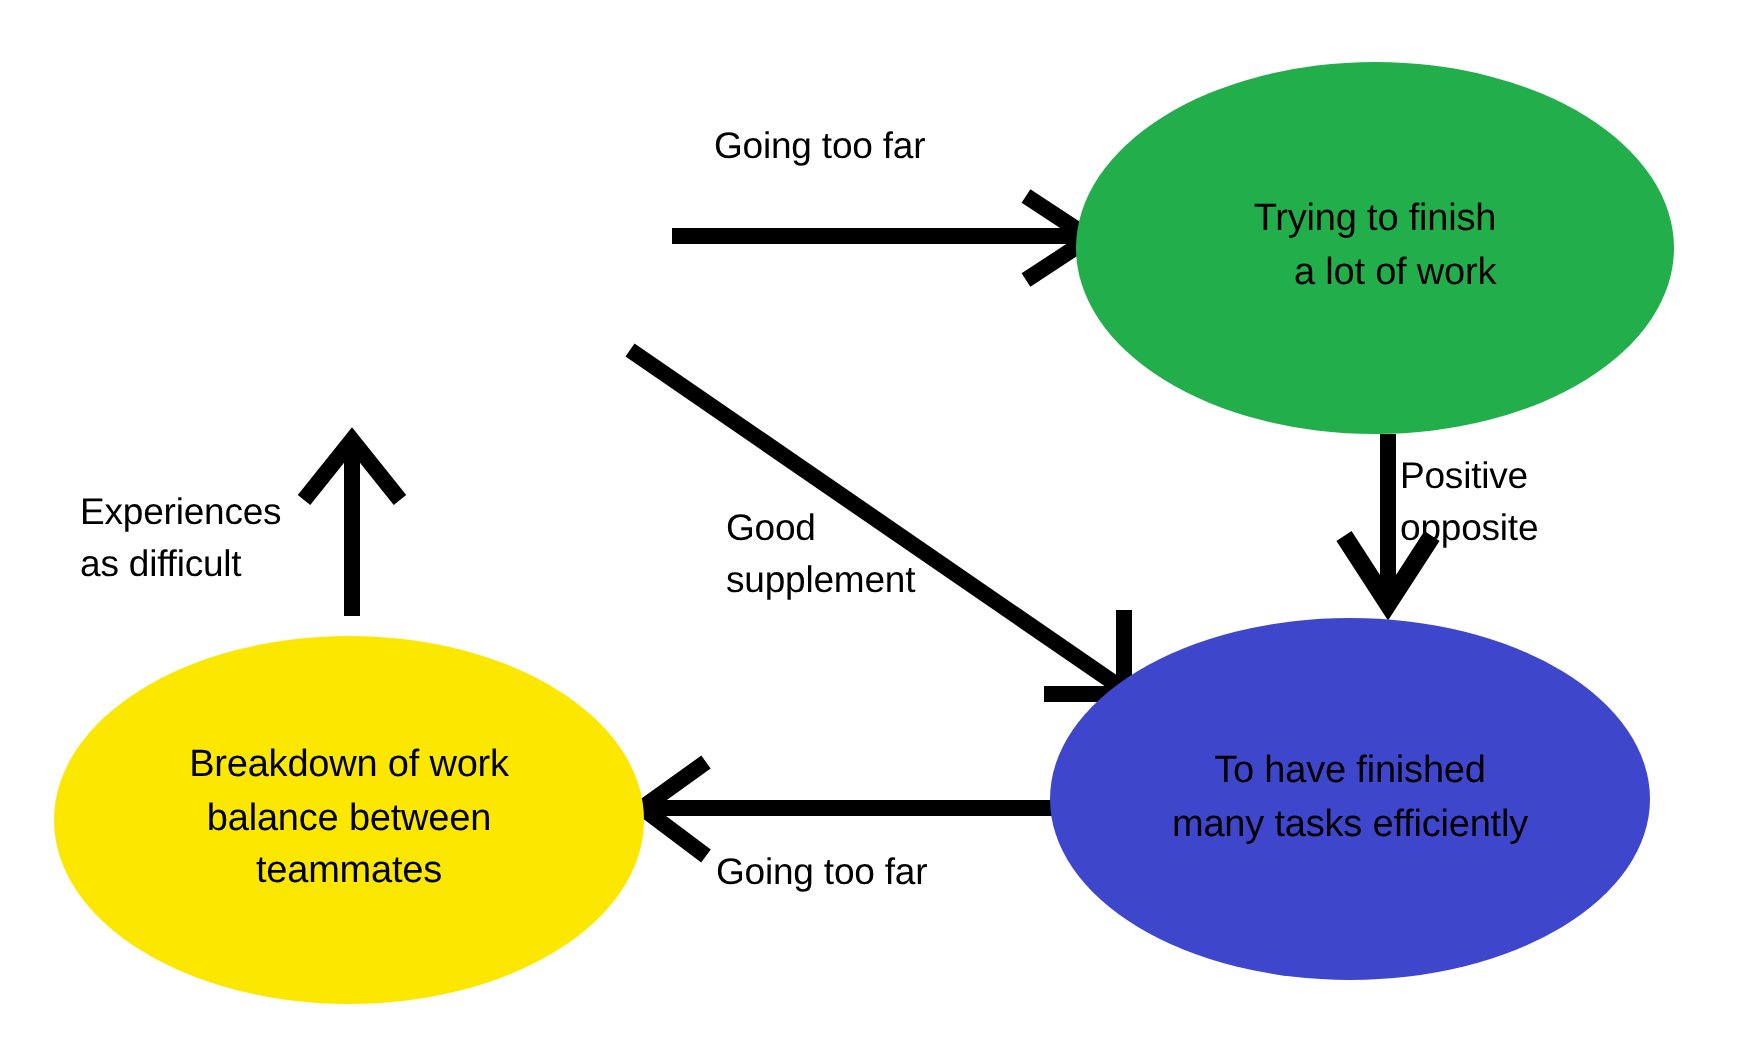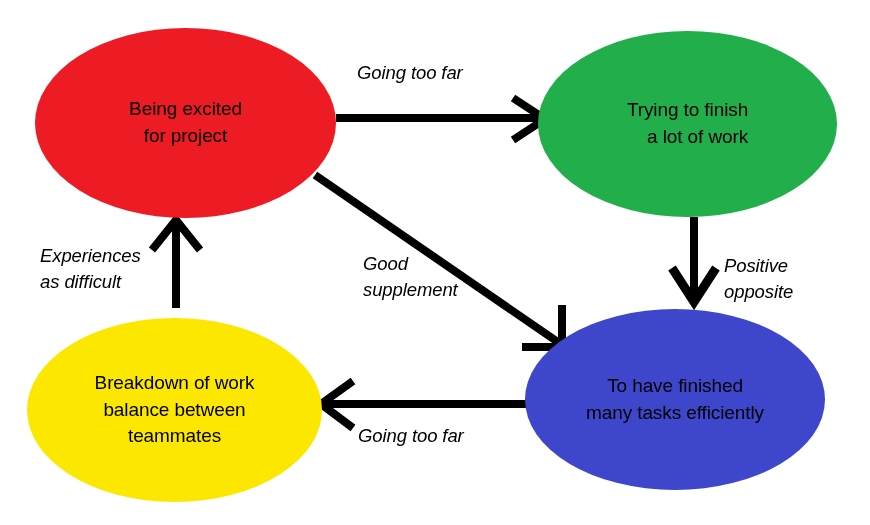--- a/index.html
+++ b/index.html
@@ -41,39 +41,38 @@
     letter-spacing: -0.1px;
   }
   .node-label {
     display: block;
     white-space: pre-line;
     padding: 0 14px;
   }
   .edge-label {
     position: absolute;
     font-family: "Liberation Sans", sans-serif;
-    font-style: italic;
     font-size: 18.5px;
     line-height: 1.42;
     color: #000000;
     white-space: pre-line;
     letter-spacing: -0.1px;
   }
 
   
   #node-excited   { left: 35px;  top: 28px;  width: 301px; height: 190px; }
   #node-trying    { left: 538px; top: 31px;  width: 299px; height: 186px; }
   #node-breakdown { left: 27px;  top: 318px; width: 295px; height: 184px; }
   #node-finished  { left: 525px; top: 309px; width: 300px; height: 181px; align-items: center; }
 
   
   #label-going-too-far-top   { left: 357px; top: 60px; }
   #label-experiences         { left: 40px;  top: 243px; }
   #label-good-supplement     { left: 363px; top: 251px; }
-  #label-positive-opposite   { left: 724px; top: 225px; margin-top: 28px; }
+  #label-positive-opposite   { left: 700px; top: 225px; }
   #label-going-too-far-bottom{ left: 358px; top: 423px; }
 </style>
 </head>
 <body>
 
 <div id="canvas">
 
   <svg id="arrow-layer" viewBox="0 0 870 525" width="870" height="525" xmlns="http://www.w3.org/2000/svg">
 
     <g>
@@ -96,24 +95,20 @@
       <path d="M 152 250 L 176 220 L 200 250" stroke="#000000" stroke-width="8" fill="none" stroke-linecap="butt" stroke-linejoin="miter"></path>
     </g>
 
     <g>
       <path d="M 315 175 L 568 349" stroke="#000000" stroke-width="8" fill="none" stroke-linecap="butt"></path>
       <path d="M 562 305 L 562 352" stroke="#000000" stroke-width="8" fill="none" stroke-linecap="butt"></path>
       <path d="M 522 347 L 567 347" stroke="#000000" stroke-width="8" fill="none" stroke-linecap="butt"></path>
     </g>
   </svg>
 
-  <div class="node" id="node-excited" style="background:#ED1C24;">
-    <span class="node-label">Being excited
-for project</span>
-  </div>
 
   <div class="node" id="node-trying" style="background:#22AE4B;text-align:right;">
     <span class="node-label">Trying to finish
 a lot of work</span>
   </div>
 
   <div class="node" id="node-breakdown" style="background:#FCE700;">
     <span class="node-label">Breakdown of work
 balance between
 teammates</span>

